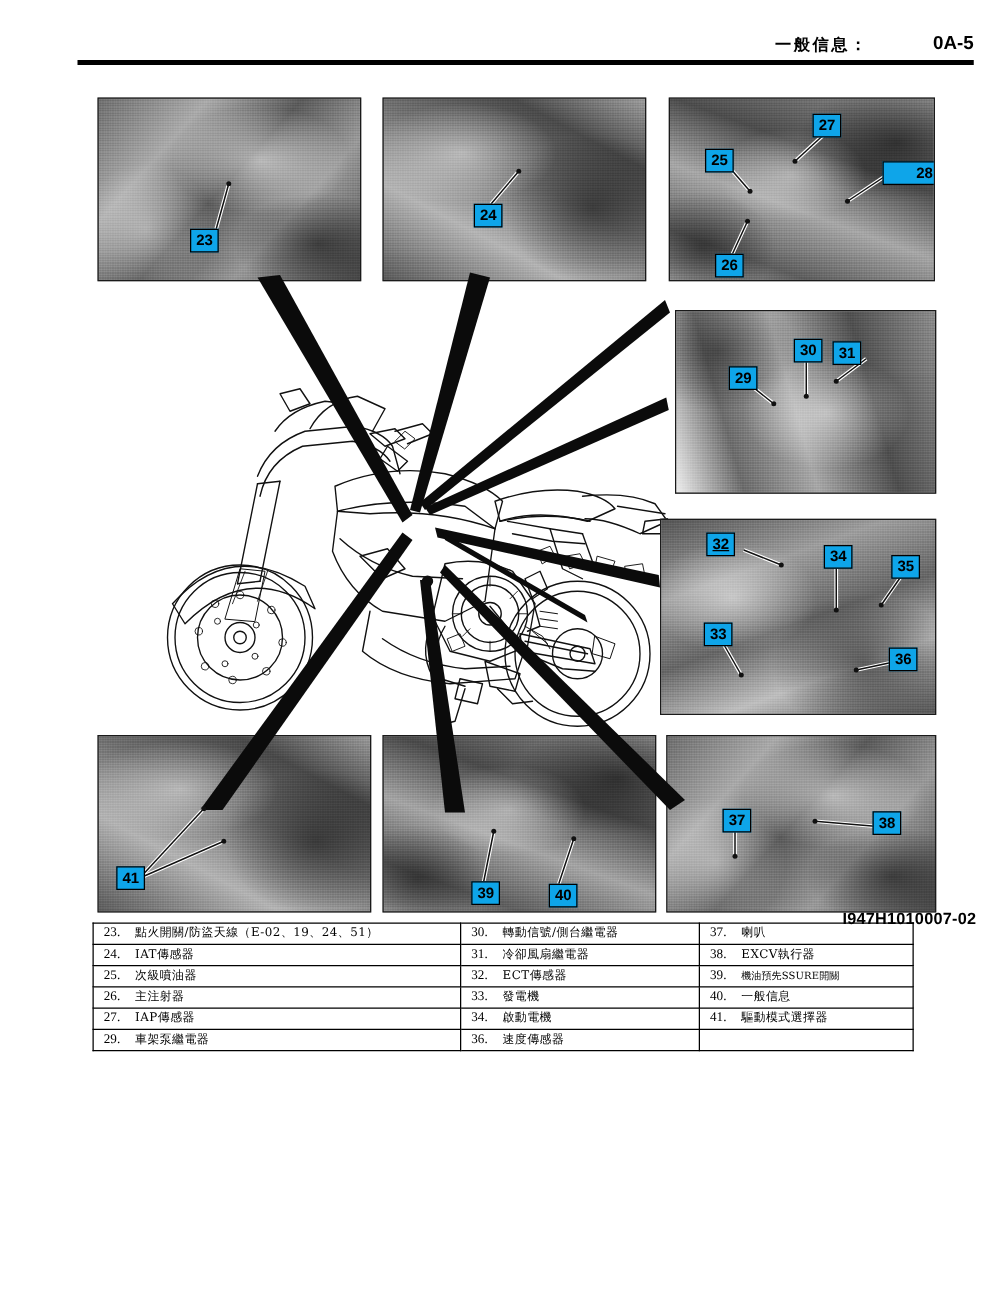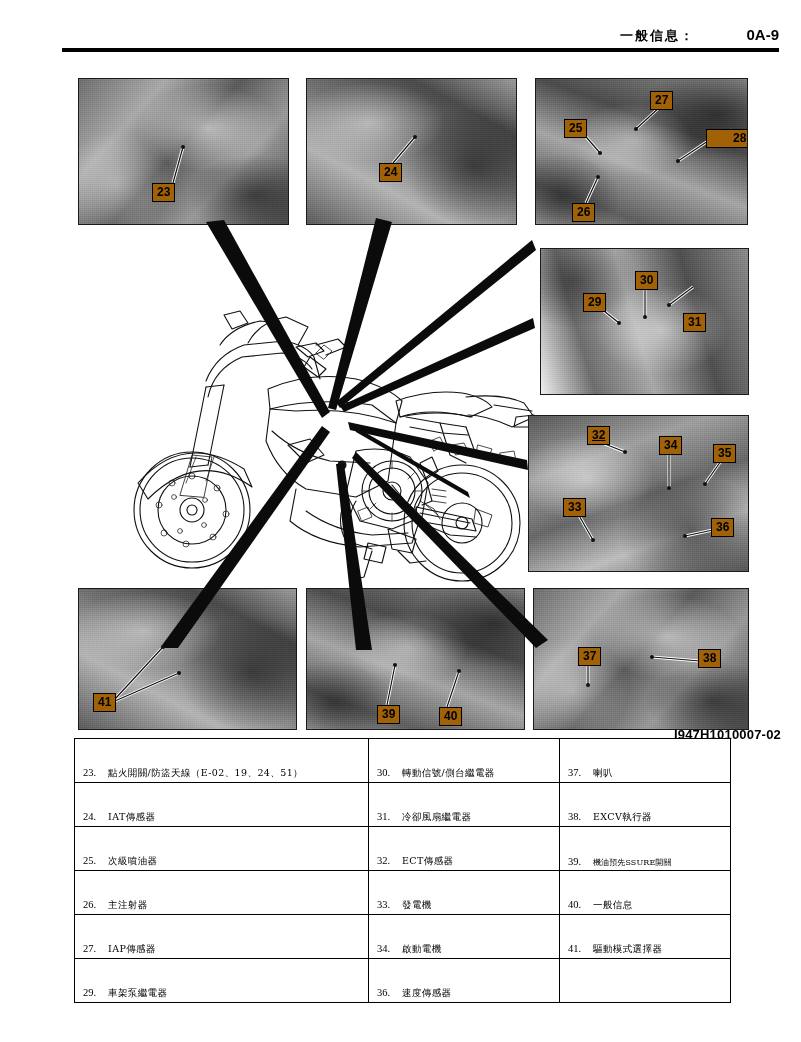--- a/index.html
+++ b/index.html
@@ -68,21 +68,21 @@
   }
   .grain{
     position:absolute;inset:0;opacity:.30;mix-blend-mode:overlay;
     background-image:
       repeating-linear-gradient(0deg, rgba(255,255,255,.18) 0 1px, rgba(0,0,0,.16) 1px 2px),
       repeating-linear-gradient(90deg, rgba(255,255,255,.10) 0 1px, rgba(0,0,0,.10) 1px 2px);
   }
 
   
   .callout{
-    position:absolute;background:#a16207;border:1.3px solid #000;
+    position:absolute;background:#0ea5e9;border:1.3px solid #000;
     font-family:"Liberation Sans","DejaVu Sans",sans-serif;
     font-weight:bold;font-size:12px;line-height:1;
     padding:2px 4px 3px 4px;z-index:6;white-space:nowrap;
   }
   .leader{position:absolute;z-index:5;}
 
   
   #bike-diagram{position:absolute;left:120px;top:245px;width:420px;height:290px;}
   #pointer-wedges{position:absolute;left:0px;top:60px;width:801px;height:672px;z-index:3;}
 
@@ -97,38 +97,38 @@
   #legend-table{
     position:absolute;left:74px;top:738px;width:653px;
     border-collapse:collapse;table-layout:fixed;
   }
   #legend-table td{
     border:1px solid #000;height:16px;padding:0 0 0 0;vertical-align:middle;
   }
   .col-a{width:293px;}
   .col-b{width:190px;}
   .col-c{width:170px;}
-  .cell{display:flex;align-items:baseline;padding:1px 3px 2px 8px;margin-top:27px;}
+  .cell{display:flex;align-items:baseline;padding:1px 3px 2px 8px;}
   .cell .num{
     font-family:"Liberation Serif","DejaVu Serif",serif;
     font-size:10.5px;min-width:20px;display:inline-block;
   }
   .cell .txt{
     font-family:"DejaVu Serif","Liberation Serif",serif;
     font-size:9.5px;letter-spacing:.4px;padding-left:5px;
   }
   .cell .txt.small{font-size:8px;letter-spacing:.1px;}
   .cell.empty{min-height:13px;}
 </style>
 </head>
 <body>
 
 <div id="page-header">
   <div id="header-title">一般信息：</div>
-  <div id="header-page-number">0A-9</div>
+  <div id="header-page-number">0A-5</div>
   <div id="header-rule"></div>
 </div>
 
 <div id="figure-area">
 
   <svg id="pointer-wedges" viewBox="0 0 801 672" preserveAspectRatio="none" style="top:0;">
     <g fill="#0b0b0b">
 
       <polygon points="330,352 224,160 206,162 322,358"></polygon>
 
@@ -330,21 +330,21 @@
         <line x1="152" y1="38" x2="128" y2="56"></line>
       </g>
       <g fill="#111">
         <circle cx="78" cy="74" r="2"></circle>
           <circle cx="104" cy="68" r="2"></circle>
         <circle cx="128" cy="56" r="2"></circle>
       </g>
     </svg>
     <div class="callout" style="left:42px;top:44px;">29</div>
     <div class="callout" style="left:94px;top:22px;">30</div>
-    <div class="callout" style="left:142px;top:24px;margin-top:40px;">31</div>
+    <div class="callout" style="left:125px;top:24px;">31</div>
   </div>
 
   <div class="photo-panel" style="left:528px;top:355px;width:219px;height:155px;">
     <div class="photo-inner tex-e"></div>
     <div class="grain"></div>
     <svg class="leader" style="left:0;top:0;width:219px;height:155px;">
       <g stroke="#fff" stroke-width="3">
         <line x1="66" y1="24" x2="96" y2="36"></line>
         <line x1="48" y1="96" x2="64" y2="124"></line>
         <line x1="140" y1="34" x2="140" y2="72"></line>
@@ -359,21 +359,21 @@
         <line x1="184" y1="114" x2="156" y2="120"></line>
       </g>
       <g fill="#111">
         <circle cx="96" cy="36" r="2"></circle>
           <circle cx="64" cy="124" r="2"></circle>
         <circle cx="140" cy="72" r="2"></circle>
           <circle cx="176" cy="68" r="2"></circle>
         <circle cx="156" cy="120" r="2"></circle>
       </g>
     </svg>
-    <div class="callout" style="left:58px;top:10px;text-decoration:underline;">32</div>
+    <div class="callout" style="left:36px;top:10px;text-decoration:underline;">32</div>
     <div class="callout" style="left:34px;top:82px;">33</div>
     <div class="callout" style="left:130px;top:20px;">34</div>
     <div class="callout" style="left:184px;top:28px;">35</div>
     <div class="callout" style="left:182px;top:102px;">36</div>
   </div>
 
   <div class="photo-panel" style="left:78px;top:528px;width:217px;height:140px;">
     <div class="photo-inner tex-b"></div>
     <div class="grain"></div>
     <svg class="leader" style="left:0;top:0;width:217px;height:140px;">

